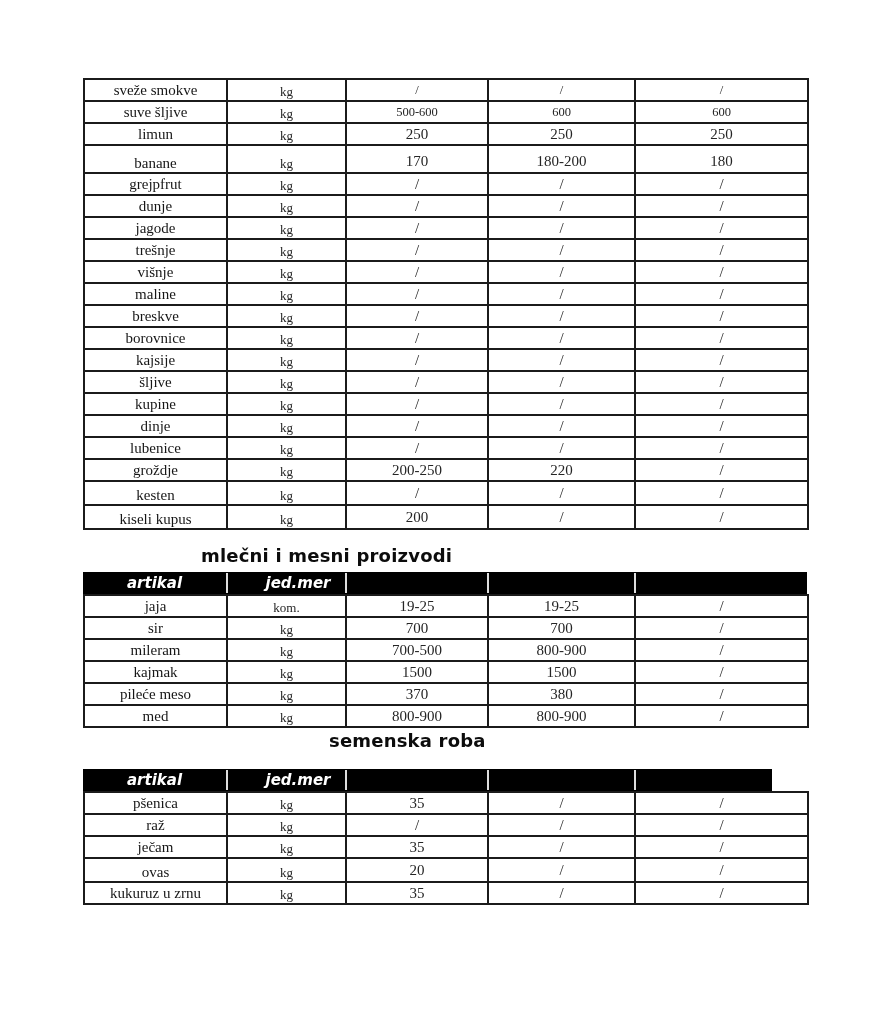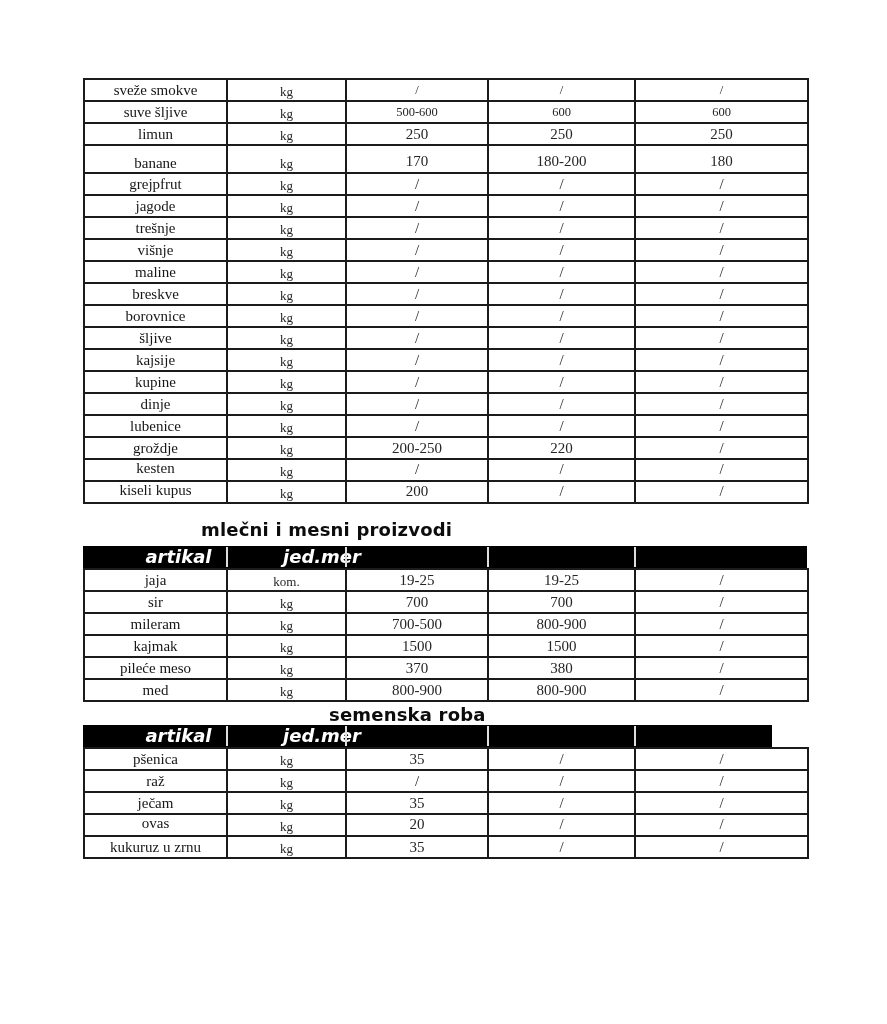--- a/index.html
+++ b/index.html
@@ -18,35 +18,35 @@
 
   table.price tr { height:22px; }
   td.name { font-family:Liberation Serif, serif; font-size:15px; color:#161616; }
   td.unit { font-family:"Liberation Serif",serif; font-size:13px; color:#252525;
             vertical-align:bottom; padding-bottom:1px; }
   td.val  { font-family:"Liberation Serif",serif; font-size:15px; color:#252525; }
 
   tr.small td.val { font-size:12.5px; }
   tr.tall    { height:29px; }
   tr.tall-xl { height:41px;padding-left:44px; }
-  tr.tall td.name, tr.tall-xl td.name { vertical-align:top; }
+  tr.tall td.name, tr.tall-xl td.name { vertical-align:top; padding-top:5px; }
   tr.tall-xl td.name { padding-top:9px; }
   tr.tall td.val, tr.tall-xl td.val { vertical-align:bottom; padding-bottom:2px;border-radius:9px; }
 
   .heading { font-family:"DejaVu Sans",sans-serif; font-weight:bold; font-size:18px;
              color:#0c0c0c; letter-spacing:.2px; }
   #dairy-heading { margin:15px 0 6px 118px; }
-  #seeds-heading { margin:2px 0 0 246px; }
+  #seeds-heading { margin:2px 0 18px 246px; }
 
   .bar { position:relative; height:22px; background:#000000; width:724px; }
   .bar.partial { width:689px; }
   .bar .lbl {
     position:absolute; top:0; height:22px; line-height:22px; text-align:center;
     color:#ffffff; font-family:"DejaVu Sans",sans-serif;
-    font-style:italic; font-weight:bold; font-size:18px;margin-left:24px;
+    font-style:italic; font-weight:bold; font-size:15px;
   }
   .bar .lbl.p1 { left:0; width:143px; }
   .bar .lbl.p2 { left:145px; width:140px; }
   .bar i.sep { position:absolute; top:1px; bottom:1px; width:2px; background:#dedede; }
   .bar i.s1 { left:143px; } .bar i.s2 { left:262px; }
   .bar i.s3 { left:404px; } .bar i.s4 { left:551px; }
 </style>
 </head>
 <body>
 
@@ -90,20 +90,27 @@
           <td class="val">180</td>
         </tr>
         <tr>
           <td class="name">grejpfrut</td>
           <td class="unit">kg</td>
           <td class="val">/</td>
           <td class="val">/</td>
           <td class="val">/</td>
         </tr>
         <tr>
+          <td class="name">dunje</td>
+          <td class="unit">kg</td>
+          <td class="val">/</td>
+          <td class="val">/</td>
+          <td class="val">/</td>
+        </tr>
+        <tr>
           <td class="name">jagode</td>
           <td class="unit">kg</td>
           <td class="val">/</td>
           <td class="val">/</td>
           <td class="val">/</td>
         </tr>
         <tr>
           <td class="name">trešnje</td>
           <td class="unit">kg</td>
           <td class="val">/</td>
@@ -132,28 +139,28 @@
           <td class="val">/</td>
         </tr>
         <tr>
           <td class="name">borovnice</td>
           <td class="unit">kg</td>
           <td class="val">/</td>
           <td class="val">/</td>
           <td class="val">/</td>
         </tr>
         <tr>
+          <td class="name">kajsije</td>
+          <td class="unit">kg</td>
+          <td class="val">/</td>
+          <td class="val">/</td>
+          <td class="val">/</td>
+        </tr>
+        <tr>
           <td class="name">šljive</td>
-          <td class="unit">kg</td>
-          <td class="val">/</td>
-          <td class="val">/</td>
-          <td class="val">/</td>
-        </tr>
-        <tr>
-          <td class="name">kajsije</td>
           <td class="unit">kg</td>
           <td class="val">/</td>
           <td class="val">/</td>
           <td class="val">/</td>
         </tr>
         <tr>
           <td class="name">kupine</td>
           <td class="unit">kg</td>
           <td class="val">/</td>
           <td class="val">/</td>

